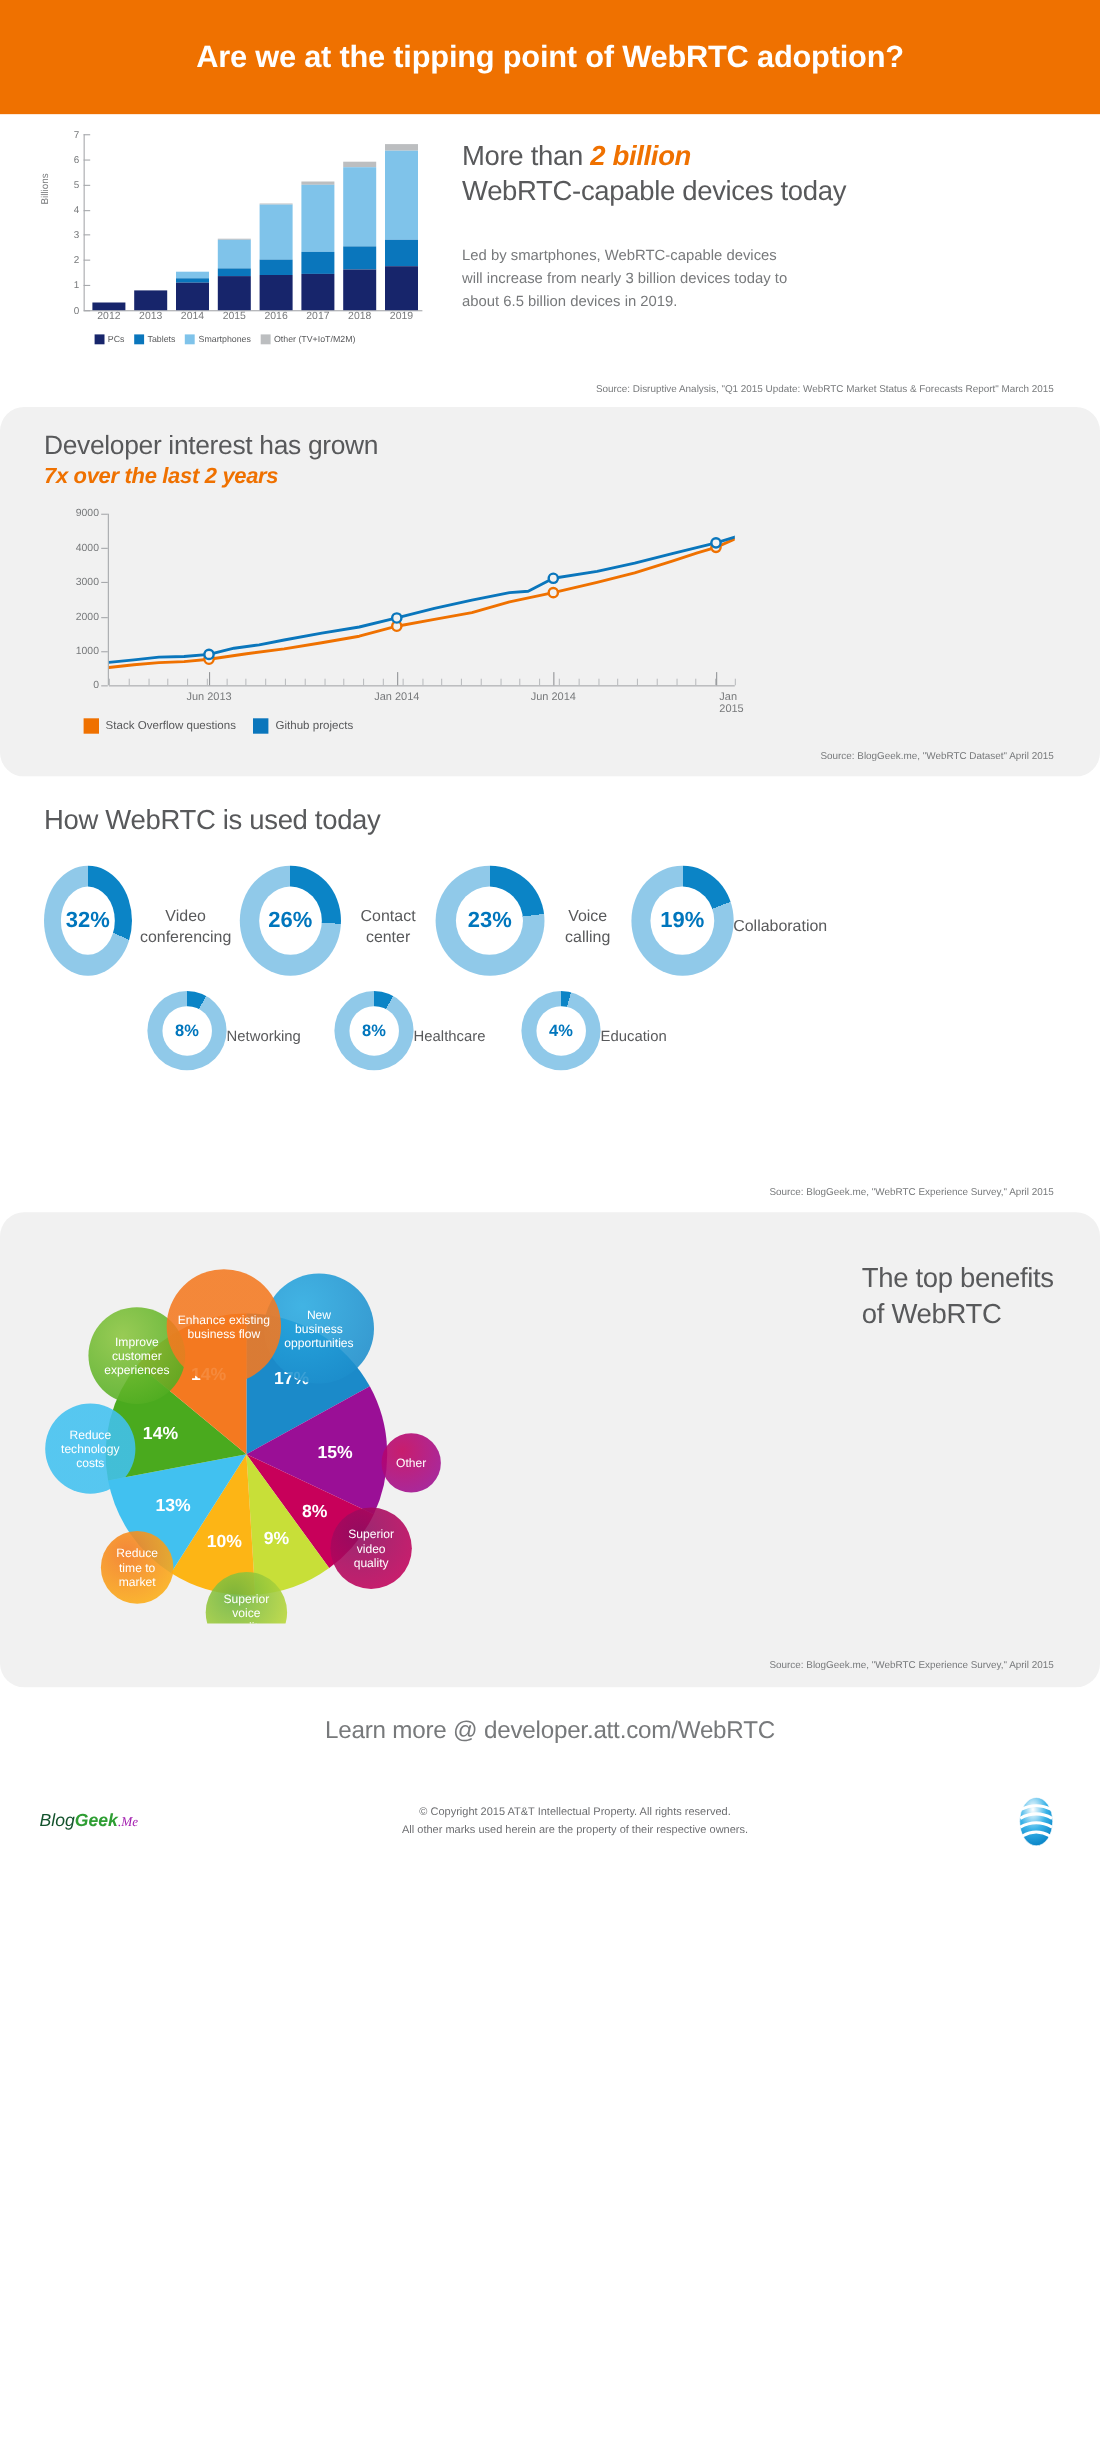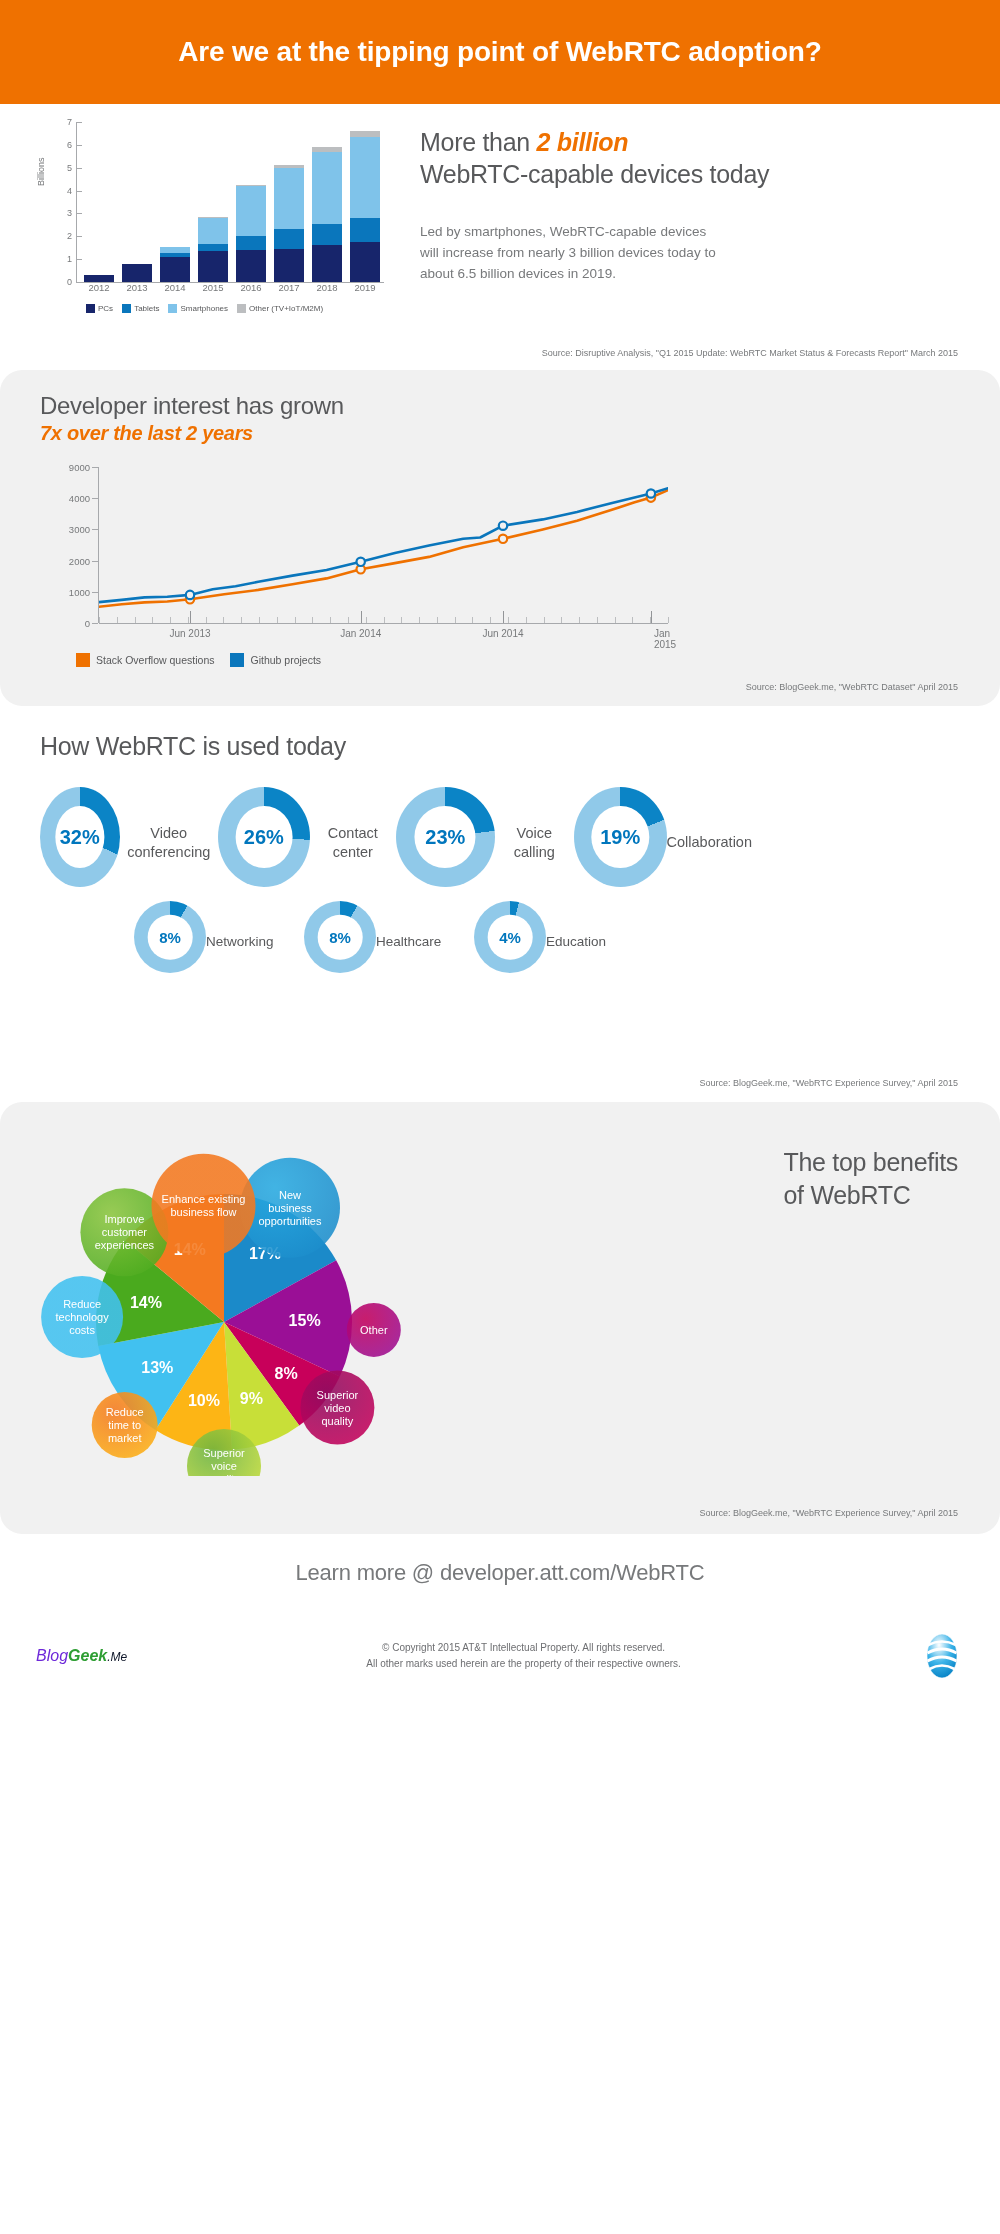--- a/index.html
+++ b/index.html
@@ -174,23 +174,23 @@
   
   .footer { background: #ffffff; height: 182px; position: relative; padding-top: 26px; }
   .footer .learn {
     text-align: center; font-size: 22px; color: #77797b; letter-spacing: -0.2px;
   }
   .footer .fbar {
     margin-top: 44px; display: flex; align-items: center;
     padding: 0 36px; justify-content: space-between;
   }
   .blogeek { font-size: 16px; white-space: nowrap; }
-  .blogeek .b1 { color: #6d28d9; font-style: italic; }
+  .blogeek .b1 { color: #14532d; font-style: italic; }
   .blogeek .b2 { color: #2e9e33; font-weight: bold; font-style: italic; }
-  .blogeek .b3 { color: #0f172a; font-style: italic; font-size: 12px; }
+  .blogeek .b3 { color: #a21caf; font-style: italic; font-size: 12px; font-family: Liberation Serif, serif; }
   .copy { text-align: center; font-size: 10px; color: #6d6e71; line-height: 1.6; }
   .att-logo { width: 44px; height: 52px; }
 </style>
 </head>
 <body>
 
 <div class="header">
   <h1>Are we at the tipping point of WebRTC adoption?</h1>
 </div>
 

